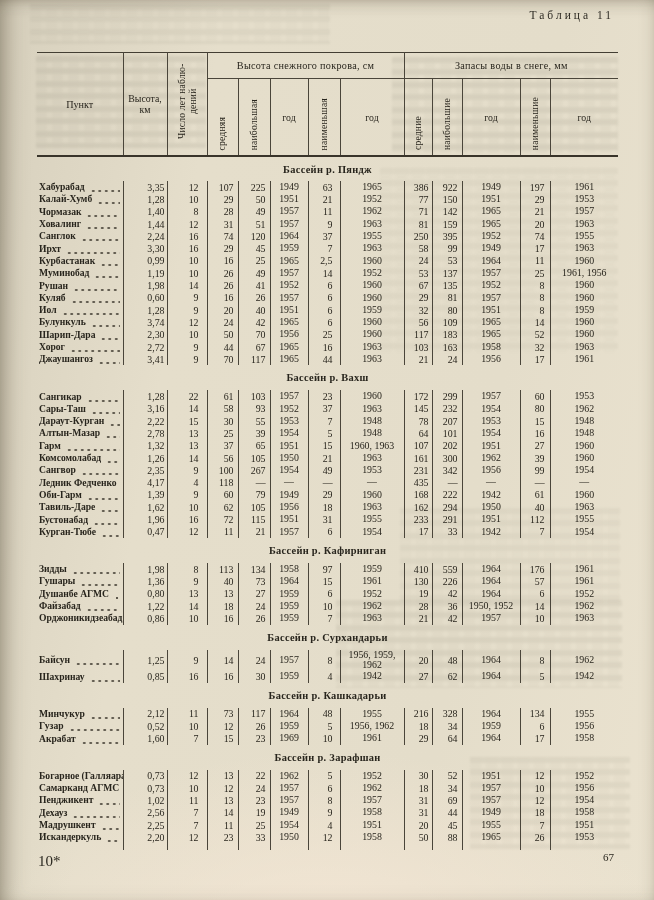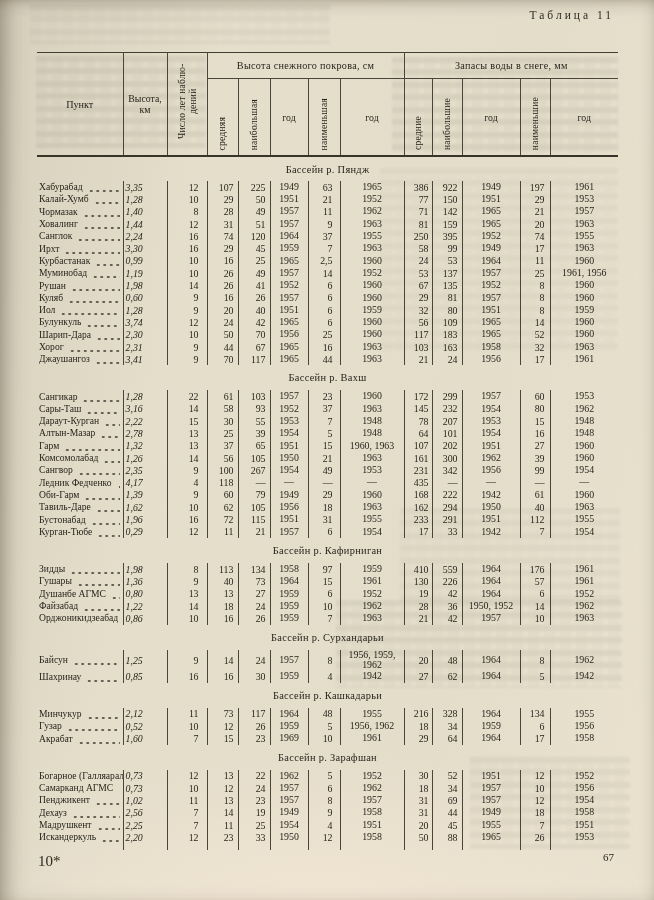--- a/index.html
+++ b/index.html
@@ -32,31 +32,31 @@
   th.h-punkt{border-left:none;font-size:10.2px;}
   th.group{height:26px;border-bottom:1px solid #4a453a;font-size:10.2px;letter-spacing:.3px;}
   tr.sub th{height:76px;}
   th.vert{vertical-align:bottom;padding-bottom:3px;}
   th .v{writing-mode:vertical-rl;transform:rotate(180deg);display:inline-block;
         font-size:9.6px;line-height:10.5px;letter-spacing:.2px;}
   th.h-nyears .v{height:97px;}
   td{height:12.3px;line-height:11px;padding:0 2px;border-left:1px solid #4a453a;vertical-align:middle;}
   td:first-child{border-left:none;}
   td.name{padding:0 0 0 2px;font-size:9.6px;}
-  .nm-wrap{display:flex;align-items:flex-end;overflow:hidden;}
+  .nm-wrap{display:flex;align-items:flex-end;overflow:hidden;font-weight:bold;}
   .nm{white-space:nowrap;line-height:12px;}
   .leader{flex:1 1 auto;min-width:0;height:9px;margin:0 3px 0 5px;
     background-image:radial-gradient(circle, rgba(60,55,45,.8) 1px, transparent 1.35px);
     background-size:6.5px 4px;background-position:0 100%;background-repeat:repeat-x;}
   td.num{text-align:right;}
   td.yr{text-align:center;line-height:10.5px;}
-  td.ht{text-align:left;font-style:italic;}
+  td.ht{text-align:right;}
   .pr3{padding-right:3px;}.pr4{padding-right:4px;}.pr5{padding-right:5px;}
   .pr7{padding-right:7px;}.pr8{padding-right:8px;}
-  tr.section td{border:none;height:25px;text-align:center;font-weight:normal;
+  tr.section td{border:none;height:25px;text-align:center;font-weight:bold;
     font-size:10.4px;letter-spacing:.3px;padding-top:0;}
   tr.spacer td{height:7px;}
   .footer-left{position:absolute;left:38px;top:853px;font-size:15px;}
   .footer-right{position:absolute;right:40px;top:851px;font-size:11px;}
 </style>
 </head>
 <body>
 
 <div class="page">
 
@@ -371,21 +371,21 @@
           <td class="num pr5">52</td>
           <td class="yr">1960</td>
         </tr>
         <tr>
           <td class="name">
             <span class="nm-wrap">
               <span class="nm">Хорог</span>
               <span class="leader"></span>
             </span>
           </td>
-          <td class="ht">2,31</td>
+          <td class="ht">2,72</td>
           <td class="num pr8">9</td>
           <td class="num pr4">44</td>
           <td class="num pr4">67</td>
           <td class="yr">1965</td>
           <td class="num pr7">16</td>
           <td class="yr">1963</td>
           <td class="num pr3">103</td>
           <td class="num pr4">163</td>
           <td class="yr">1958</td>
           <td class="num pr5">32</td>
@@ -634,21 +634,21 @@
           <td class="num pr5">112</td>
           <td class="yr">1955</td>
         </tr>
         <tr>
           <td class="name">
             <span class="nm-wrap">
               <span class="nm">Курган-Тюбе</span>
               <span class="leader"></span>
             </span>
           </td>
-          <td class="ht">0,29</td>
+          <td class="ht">0,47</td>
           <td class="num pr8">12</td>
           <td class="num pr4">11</td>
           <td class="num pr4">21</td>
           <td class="yr">1957</td>
           <td class="num pr7">6</td>
           <td class="yr">1954</td>
           <td class="num pr3">17</td>
           <td class="num pr4">33</td>
           <td class="yr">1942</td>
           <td class="num pr5">7</td>

